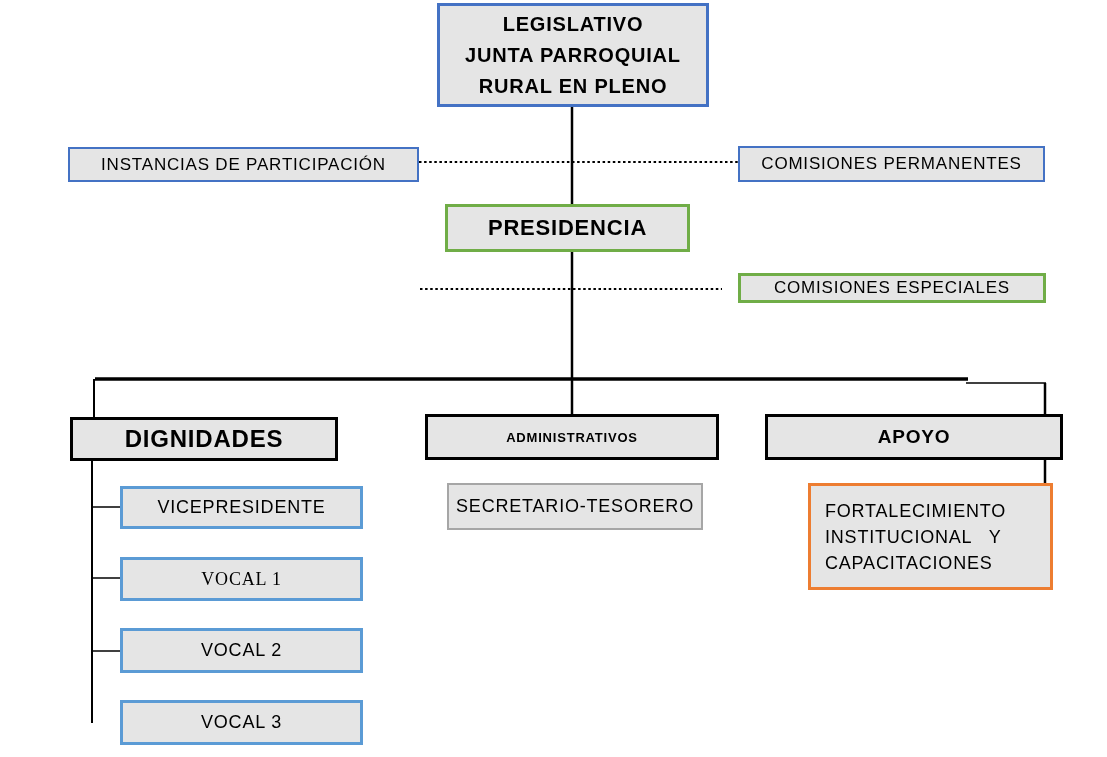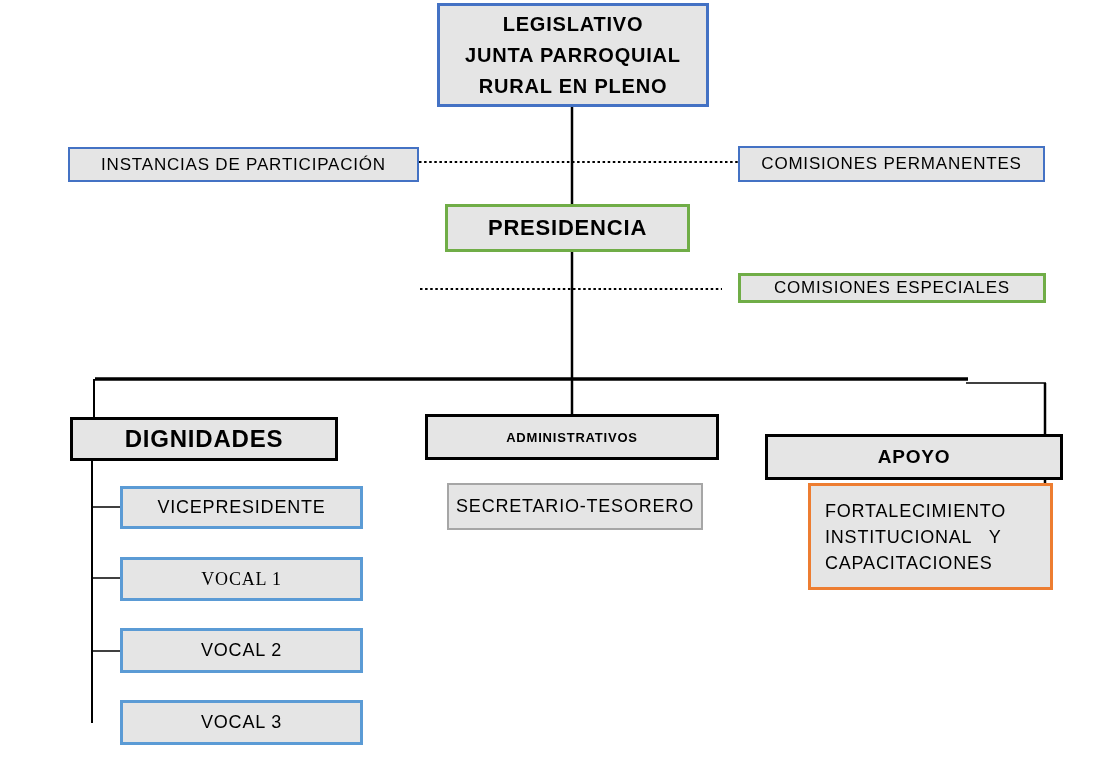--- a/index.html
+++ b/index.html
@@ -64,21 +64,21 @@
   .dignidades {
     left: 70px; top: 417px; width: 268px; height: 44px;
     border: 3px solid var(--line); font-weight: bold; font-size: 24px;
   }
   .administrativos {
     left: 425px; top: 414px; width: 294px; height: 46px;
     border: 3px solid var(--line); font-weight: bold; font-size: 13px;
   }
   .apoyo {
     left: 765px; top: 414px; width: 298px; height: 46px;
-    border: 3px solid var(--line); font-weight: bold; font-size: 19px; margin-top: 20px;
+    border: 3px solid var(--line); font-weight: bold; font-size: 19px;
   }
   .child-blue {
     left: 120px; width: 243px; height: 43px;
     border: 3px solid var(--blue-light); font-size: 18px;
   }
   .vicepresidente { top: 486px; }
   .vocal1 { top: 557px; height: 44px; font-family: Liberation Serif, serif; }
   .vocal2 { top: 628px; height: 45px; }
   .vocal3 { top: 700px; height: 45px; }
   .secretario {

